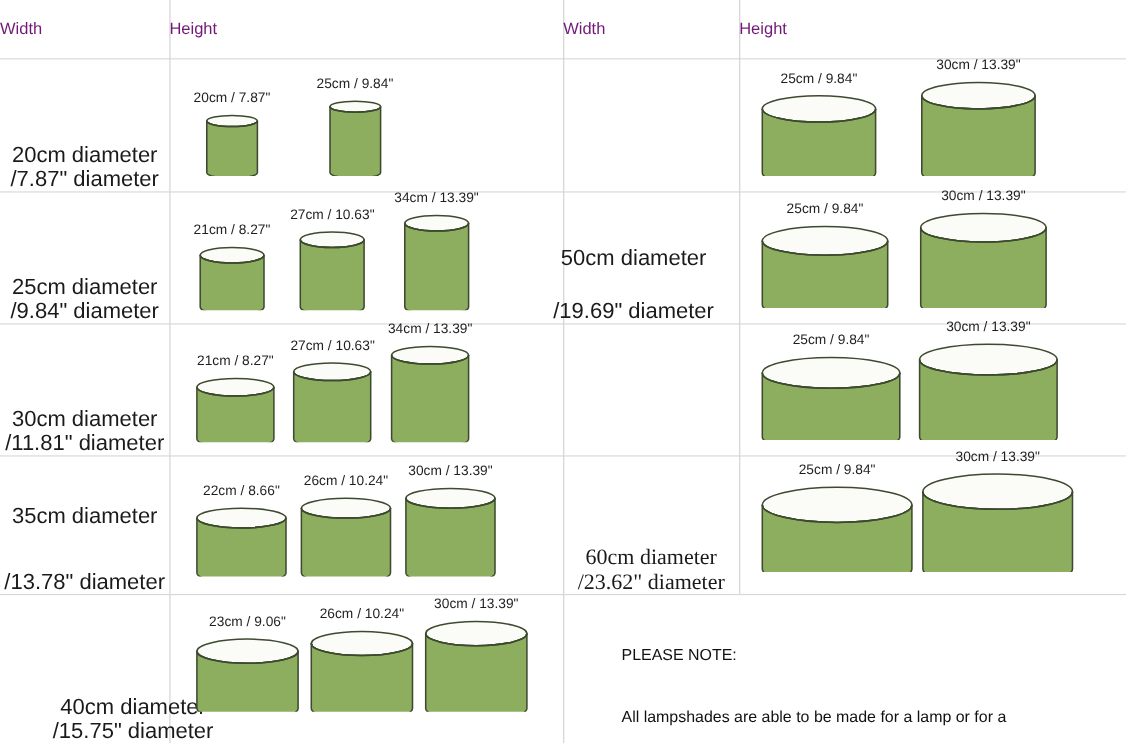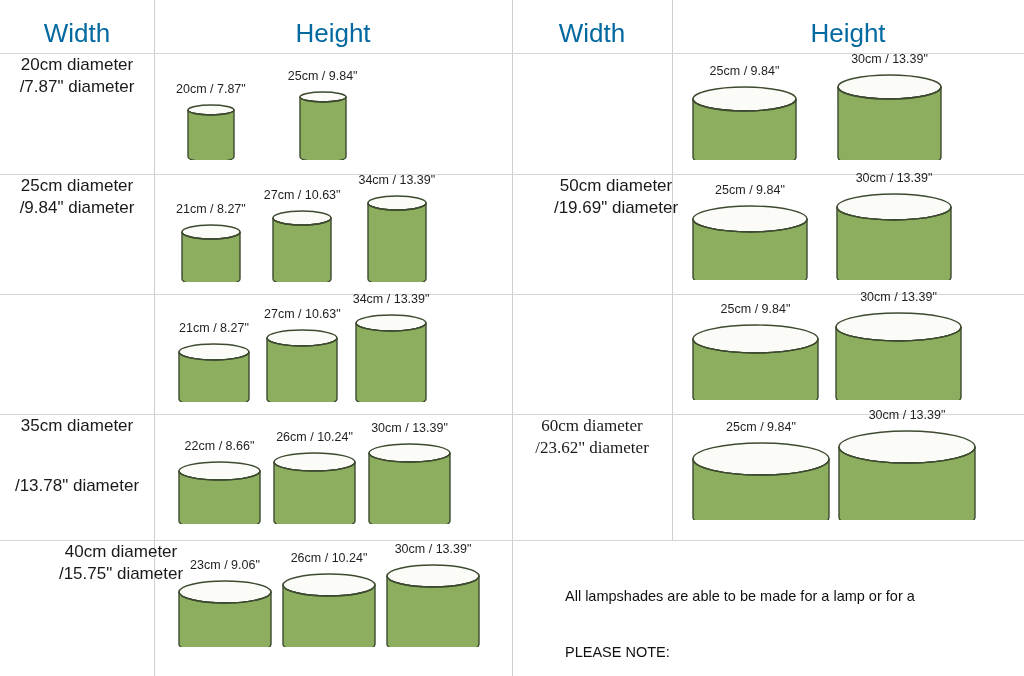--- a/index.html
+++ b/index.html
@@ -33,35 +33,34 @@
   .hline {
     position: absolute;
     left: 0;
     height: 1px;
     background: #d6d6d6;
   }
 
   
   .hdr {
     position: absolute;
-    text-align: center;
-    font-size: 26px;
-    color: #0369a1;
+    font-size: 15px;
+    color: #701a75;
     white-space: nowrap;
   }
 
   
   .wcell {
     position: absolute;
     display: flex;
     flex-direction: column;
     align-items: center;
-    justify-content: flex-start;
+    justify-content: flex-end;
     text-align: center;
-    font-size: 17px;
+    font-size: 20px;
     line-height: 22px;
     color: #1a1a1a;
   }
   .wcell span { display: block; white-space: nowrap; }
 
   
   .hcell {
     position: absolute;
     display: flex;
     align-items: flex-end;
@@ -119,20 +118,24 @@
   <div class="hdr" style="left:672px; top:18px; width:352px;">Height</div>
 
   <div class="wcell" style="left:0px; top:54px;  width:154px; height:120px;">
     <span>20cm diameter</span>
     <span>/7.87" diameter</span>
   </div>
   <div class="wcell" style="left:0px; top:175px; width:154px; height:119px;">
     <span>25cm diameter</span>
     <span>/9.84" diameter</span>
   </div>
+  <div class="wcell" style="left:0px; top:295px; width:154px; height:119px;">
+    <span>30cm diameter</span>
+    <span>/11.81" diameter</span>
+  </div>
   <div class="wcell" style="left:0px; top:415px; width:154px; height:125px;gap:38px;">
     <span>35cm diameter</span>
     <span>/13.78" diameter</span>
   </div>
   <div class="wcell" style="left:0px; top:541px; width:154px; height:135px;padding-left:44px;">
     <span>40cm diameter</span>
     <span>/15.75" diameter</span>
   </div>
 
   <div class="hcell" style="left:176px; top:54px;  width:336px; height:120px; padding-bottom:14px; gap:42px;">
@@ -279,21 +282,21 @@
         <div class="shade-wrap">
           <svg width="98" height="85" viewBox="0 0 98 85" xmlns="http://www.w3.org/2000/svg" shape-rendering="geometricPrecision">
             <ellipse cx="49" cy="14" rx="46" ry="11" fill="#fbfbf7" stroke="#3d4a30" stroke-width="1.4"></ellipse>
             <path d="M 3 14 A 46 11 0 0 0 95 14 L 95 82 A 46 11 0 0 1 3 82 Z" fill="#8cae5e" stroke="#3d4a30" stroke-width="1.4" stroke-linejoin="round"></path>
             <path d="M 3 14 A 46 11 0 0 0 95 14" fill="none" stroke="#3d4a30" stroke-width="1.4"></path>
           </svg>
         </div>
       </div>
     </div>
 
-  <div class="wcell" style="left:536px; top:175px; width:160px; height:119px;">
+  <div class="wcell" style="left:496px; top:175px; width:160px; height:119px;gap:26px;">
     <span>50cm diameter</span>
     <span>/19.69" diameter</span>
   </div>
   <div class="wcell" style="left:512px; top:415px; width:160px; height:125px;font-family:Liberation Serif, serif;">
     <span>60cm diameter</span>
     <span>/23.62" diameter</span>
   </div>
 
   <div class="hcell" style="left:690px; top:54px;  width:334px; height:120px; padding-bottom:14px; gap:36px;">
       <div class="shade-group">
@@ -378,22 +381,22 @@
           <svg width="142" height="92" viewBox="0 0 142 92" xmlns="http://www.w3.org/2000/svg" shape-rendering="geometricPrecision">
             <ellipse cx="71" cy="19" rx="68" ry="16" fill="#fbfbf7" stroke="#3d4a30" stroke-width="1.4"></ellipse>
             <path d="M 3 19 A 68 16 0 0 0 139 19 L 139 89 A 68 16 0 0 1 3 89 Z" fill="#8cae5e" stroke="#3d4a30" stroke-width="1.4" stroke-linejoin="round"></path>
             <path d="M 3 19 A 68 16 0 0 0 139 19" fill="none" stroke="#3d4a30" stroke-width="1.4"></path>
           </svg>
         </div>
       </div>
     </div>
 
   <div class="note" style="left:565px; top:550px; width:440px;">
+    <p>PLEASE NOTE:</p>
     <p>All lampshades are able to be made for a lamp or for a</p>
-    <p>PLEASE NOTE:</p>
     
     
     
     
     
   </div>
 
 </div>
 
 </body></html>

